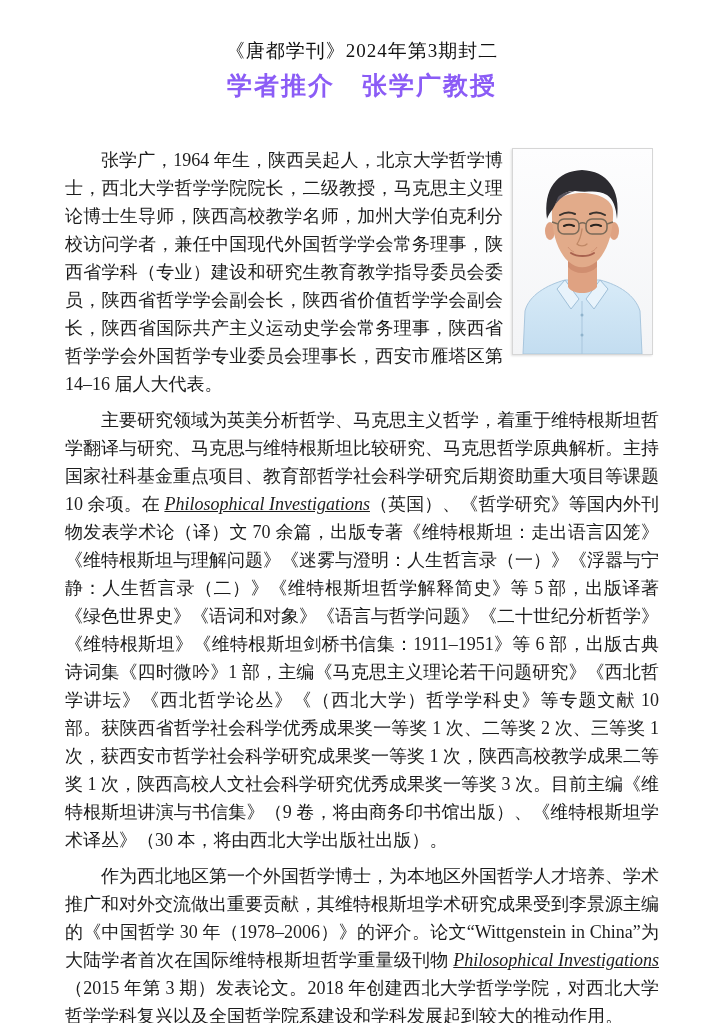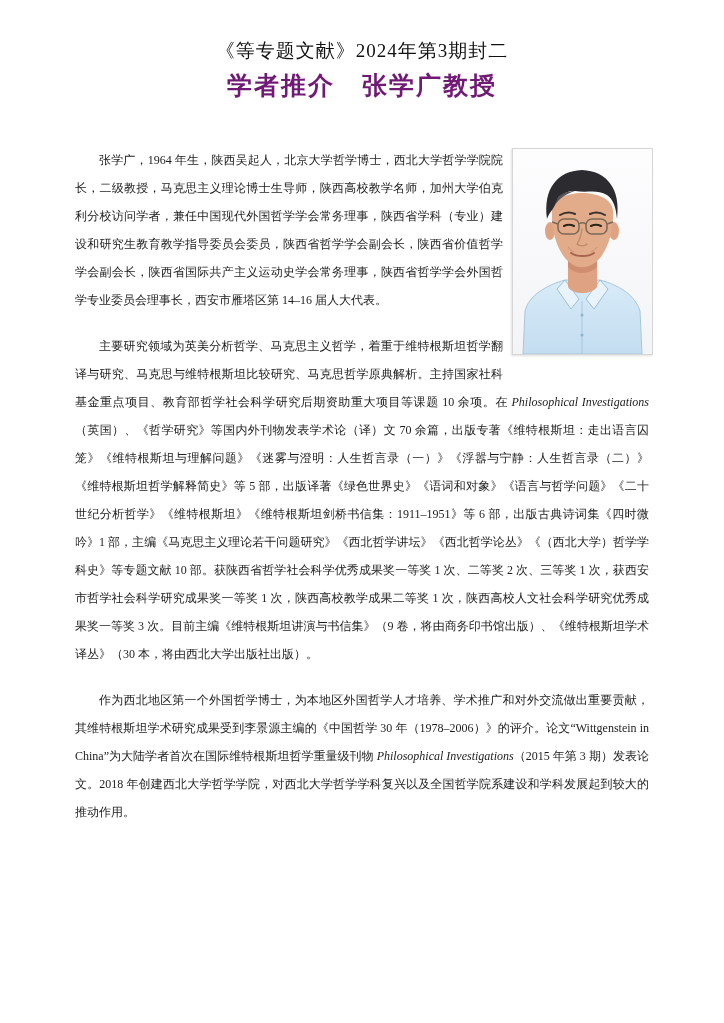--- a/index.html
+++ b/index.html
@@ -28,52 +28,53 @@
   }
   .feature-heading {
     margin-top: 11px;
     font-size: 25px;
     line-height: 28px;
     font-weight: bold;
     letter-spacing: 2px;
   }
   main { margin-top: 46px; }
   .para {
-    margin: 18px;
-    font-size: 12px;
+    margin: 8px;
+    font-size: 18px;
     line-height: 28px;
     text-align: justify;
     text-justify: inter-character;
     text-indent: 2em;
     word-break: break-all;
   }
   .latin-italic {
     font-style: italic;
     font-family: "Liberation Serif", "DejaVu Serif", serif;
+    text-decoration: underline;
   }
   figure.photo {
     float: right;
     width: 139px;
     height: 205px;
     margin: 2px 14px 12px 9px;
     padding: 0;
     border: 1px solid #d6d6d6;
     box-shadow: -1px 1px 2px rgba(0,0,0,0.12);
     background: #fbfbfc;
   }
   figure.photo svg { display: block; }
 </style>
 </head>
 <body>
 
 <div class="page">
 
   <header>
-    <div class="journal-line">《等专题文献》2024年第3期封二</div>
-    <div class="feature-heading" id="feature-heading" style="color: #701a75;">学者推介　张学广教授</div>
+    <div class="journal-line">《唐都学刊》2024年第3期封二</div>
+    <div class="feature-heading" id="feature-heading" style="color: #8b5cf6;">学者推介　张学广教授</div>
   </header>
 
   <main>
 
     <figure class="photo">
       <svg width="139" height="205" viewBox="0 0 139 205" xmlns="http://www.w3.org/2000/svg">
         <defs>
           <linearGradient id="bgGrad" x1="0" y1="0" x2="0" y2="1">
             <stop offset="0" stop-color="#fdfdfe"></stop>
             <stop offset="1" stop-color="#f3f4f6"></stop>

